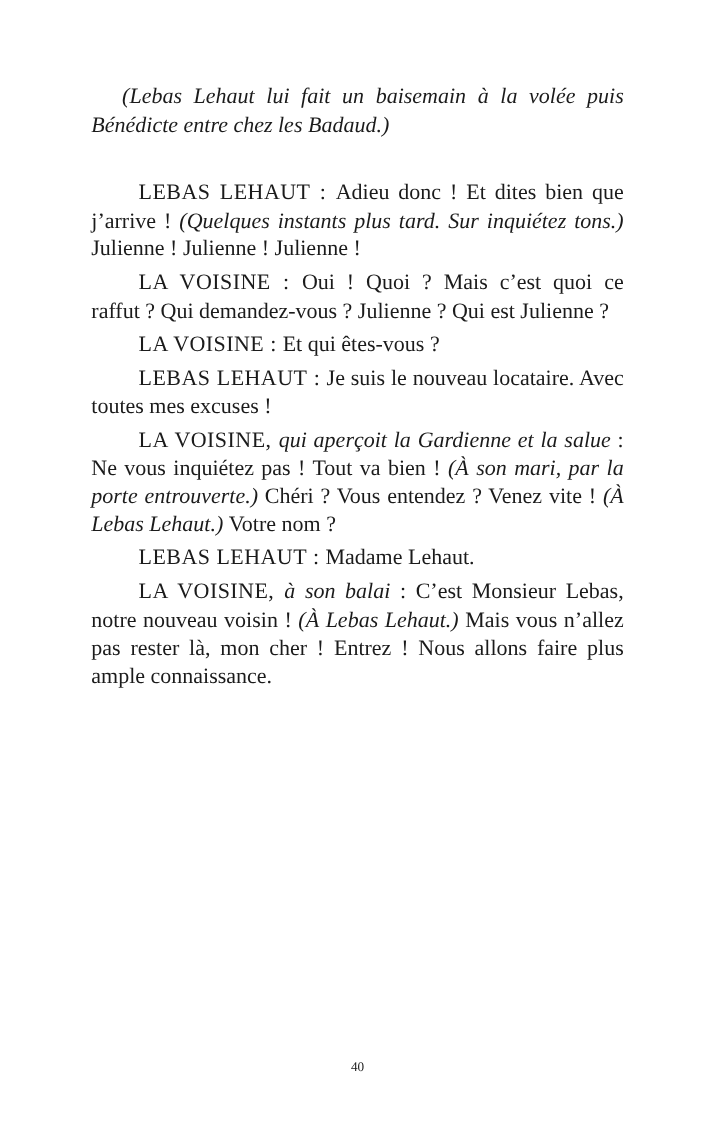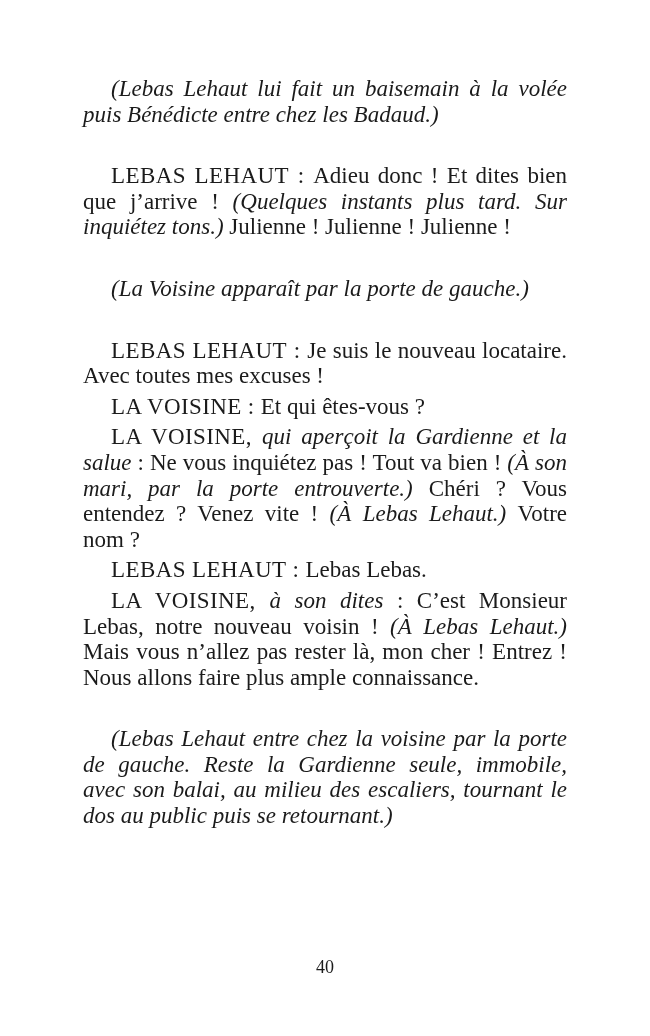--- a/index.html
+++ b/index.html
@@ -15,21 +15,21 @@
     margin: 0 auto;
     background: #ffffff;
     box-sizing: border-box;
     padding: 76px 83px 0 83px;
     font-family: "Liberation Serif", serif;
     color: #1b1b1b;
     overflow: hidden;
   }
   .text-block p {
     margin: 0;
-    font-size: 23px;
+    font-size: 20px;
     line-height: 25.6px;
     text-align: justify;
     text-indent: 28px;
     font-family: Liberation Serif, serif;
   }
   p.dialogue {
     margin: 5px 0;
   }
   p.stage {
     margin: 36px 0;
@@ -40,40 +40,40 @@
   }
   .seg-italic {
     font-style: italic;
   }
   .seg-normal {
     font-style: normal;
   }
   .seg-speaker {
     font-style: normal;
     letter-spacing: 0.4px;
+    margin-left: 15px;
   }
   .page-number {
     position: absolute;
     left: 0;
     right: 0;
     bottom: 58px;
     text-align: center;
-    font-size: 18px;
+    font-size: 12px;
     color: #1b1b1b;
   }
 </style>
 </head>
 <body>
 
 <div class="page">
   <main class="text-block">
       <p class="stage"><span class="seg-italic">(Lebas Lehaut lui fait un baisemain à la volée puis Bénédicte entre chez les Badaud.)</span></p>
       <p class="dialogue"><span class="seg-speaker">LEBAS LEHAUT&nbsp;: </span><span class="seg-normal">Adieu donc&nbsp;! Et dites bien que j’arrive&nbsp;! </span><span class="seg-italic">(Quelques instants plus tard. Sur inquiétez tons.) </span><span class="seg-normal">Julienne&nbsp;! Julienne&nbsp;! Julienne&nbsp;!</span></p>
-      <p class="stage"><span class="seg-italic">(La Voisine apparaît par la porte de gauche.)</span></p>
+      <p class="dialogue"><span class="seg-speaker">LA VOISINE&nbsp;: </span><span class="seg-normal">Oui&nbsp;! Quoi&nbsp;? Mais c’est quoi ce raffut&nbsp;? Qui demandez-vous&nbsp;? Julienne&nbsp;? Qui est Julienne&nbsp;?</span></p>
+      <p class="dialogue"><span class="seg-speaker">LA VOISINE&nbsp;: </span><span class="seg-normal">Et qui êtes-vous&nbsp;?</span></p>
       <p class="dialogue"><span class="seg-speaker">LEBAS LEHAUT&nbsp;: </span><span class="seg-normal">Je suis le nouveau locataire. Avec toutes mes excuses&nbsp;!</span></p>
-      <p class="dialogue"><span class="seg-speaker">LA VOISINE&nbsp;: </span><span class="seg-normal">Et qui êtes-vous&nbsp;?</span></p>
       <p class="dialogue"><span class="seg-speaker">LA VOISINE, </span><span class="seg-italic">qui aperçoit la Gardienne et la salue</span><span class="seg-normal">&nbsp;: Ne vous inquiétez pas&nbsp;! Tout va bien&nbsp;! </span><span class="seg-italic">(À son mari, par la porte entrouverte.) </span><span class="seg-normal">Chéri&nbsp;? Vous entendez&nbsp;? Venez vite&nbsp;! </span><span class="seg-italic">(À Lebas Lehaut.) </span><span class="seg-normal">Votre nom&nbsp;?</span></p>
-      <p class="dialogue"><span class="seg-speaker">LEBAS LEHAUT&nbsp;: </span><span class="seg-normal">Lebas Lebas.</span></p>
-      <p class="dialogue"><span class="seg-speaker">LA VOISINE, </span><span class="seg-italic">à son dites</span><span class="seg-normal">&nbsp;: C’est Monsieur Lebas, notre nouveau voisin&nbsp;! </span><span class="seg-italic">(À Lebas Lehaut.) </span><span class="seg-normal">Mais vous n’allez pas rester là, mon cher&nbsp;! Entrez&nbsp;! Nous allons faire plus ample connaissance.</span></p>
-      <p class="stage"><span class="seg-italic">(Lebas Lehaut entre chez la voisine par la porte de gauche. Reste la Gardienne seule, immobile, avec son balai, au milieu des escaliers, tournant le dos au public puis se retournant.)</span></p>
+      <p class="dialogue"><span class="seg-speaker">LEBAS LEHAUT&nbsp;: </span><span class="seg-normal">Madame Lehaut.</span></p>
+      <p class="dialogue"><span class="seg-speaker">LA VOISINE, </span><span class="seg-italic">à son balai</span><span class="seg-normal">&nbsp;: C’est Monsieur Lebas, notre nouveau voisin&nbsp;! </span><span class="seg-italic">(À Lebas Lehaut.) </span><span class="seg-normal">Mais vous n’allez pas rester là, mon cher&nbsp;! Entrez&nbsp;! Nous allons faire plus ample connaissance.</span></p>
     </main>
   <div class="page-number">40</div>
 </div>
 
 </body></html>

